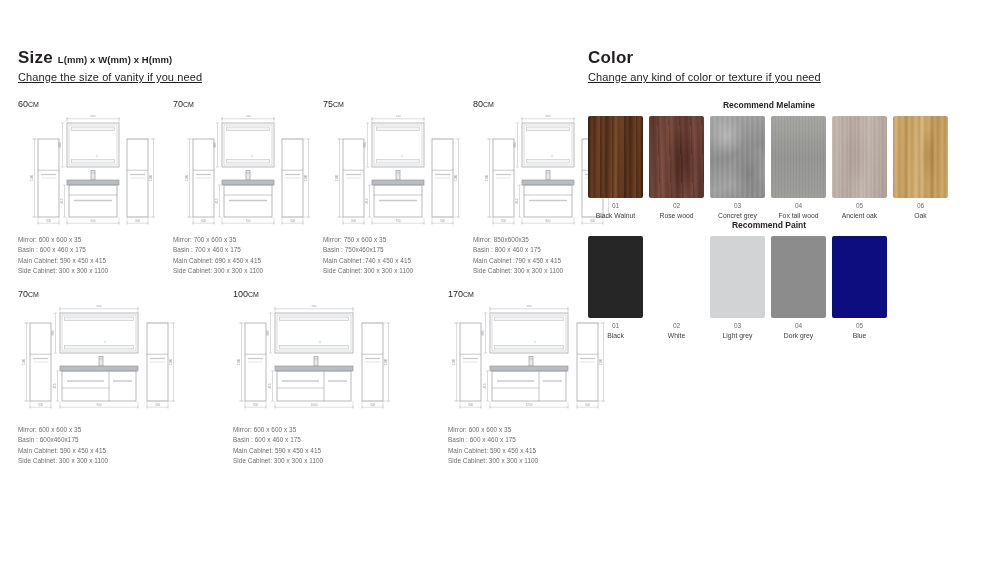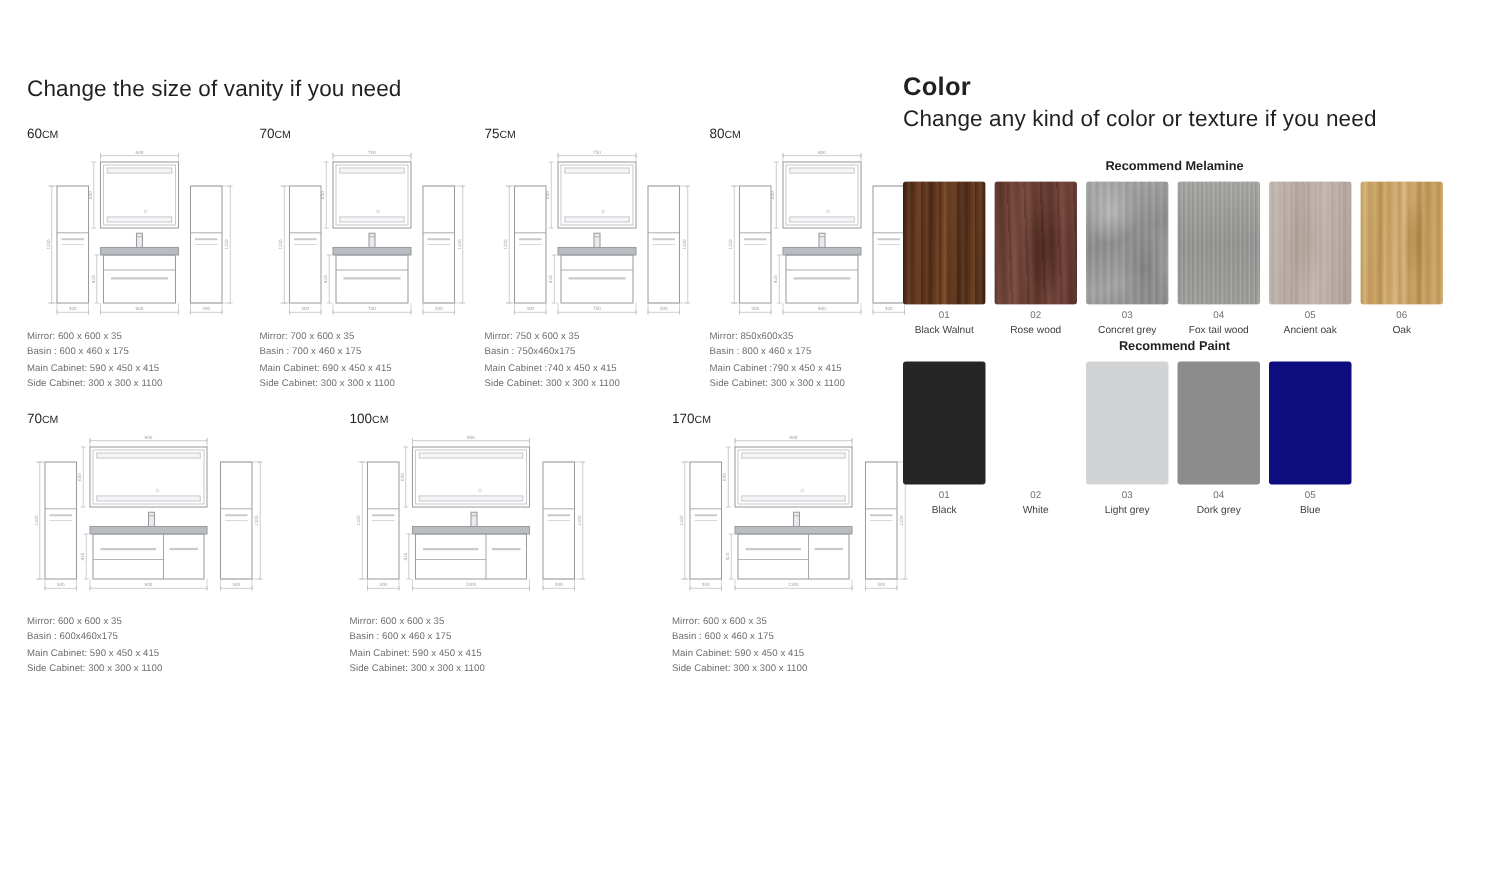--- a/index.html
+++ b/index.html
@@ -15,38 +15,38 @@
 
   
   .sec-title {
     font-size: 17px; font-weight: bold; letter-spacing: .2px;
     color: #231f20; display: inline-block;
   }
   .sec-title-sub {
     font-size: 9.5px; font-weight: bold; color: #231f20;
     margin-left: 5px; letter-spacing: .1px;
   }
-  .sec-desc { font-size: 15px; color: #231f20; margin-top: 3px; letter-spacing: .1px; }
+  .sec-desc { font-size: 11px; color: #231f20; margin-top: 3px; letter-spacing: .1px; text-decoration: underline; }
 
   
   #size-panel { position: absolute; left: 18px; top: 48px; width: 595px; }
 
   .size-label { font-size: 9px; color: #231f20; font-weight: normal; }
   .size-label .unit { font-size: 7px; }
 
   .spec-list { margin-top: 4px; }
   .spec-line {
     font-size: 6.4px; color: #6d6e71; line-height: 1.62;
     letter-spacing: .05px; white-space: nowrap;
   }
 
   .drawing { display: block; }
 
   
-  #color-panel { position: absolute; left: 602px; top: 48px; width: 362px; }
+  #color-panel { position: absolute; left: 588px; top: 48px; width: 362px; }
   .group-title { font-size: 8.5px; font-weight: bold; color: #231f20; text-align: center; }
 
   .swatch-row { display: flex; }
   .swatch-cell { text-align: center; }
   .swatch {
     width: 55px; height: 82px; border-radius: 2px;
     position: relative; overflow: hidden;
   }
   .sw-num { font-size: 6.5px; color: #6d6e71; margin-top: 4px; line-height: 1.35; }
   .sw-name { font-size: 6.8px; color: #414042; line-height: 1.35; white-space: nowrap; }
@@ -108,20 +108,23 @@
   }
 
   .paint-swatch { width: 55px; height: 82px; border-radius: 2px; }
 </style>
 </head>
 <body>
 
 <div class="page">
 
   <div id="size-panel">
+    <div>
+      <span class="sec-title">Size</span><span class="sec-title-sub">L(mm) x W(mm) x H(mm)</span>
+    </div>
     <div class="sec-desc">Change the size of vanity if you need</div>
 
     <div id="size-items" style="position: relative; height: 420px; margin-top: 16px;">
         <div style="position: absolute; left: 0px; top: 0px; width: 150px;">
           <div class="size-label"><span>60</span><span class="unit">CM</span></div>
           <div style="margin-top: 6px; height: 116px;">
             <svg width="150" height="116" viewBox="0 0 150 116" class="drawing">
               <rect x="20" y="24" width="21" height="78" fill="none" stroke="#9a9ca0" stroke-width="0.7"></rect>
               <line x1="20" y1="55.2" x2="41" y2="55.2" stroke="#9a9ca0" stroke-width="0.55"></line>
               <line x1="23" y1="59.49" x2="38" y2="59.49" stroke="#c8cacd" stroke-width="1.3"></line>

